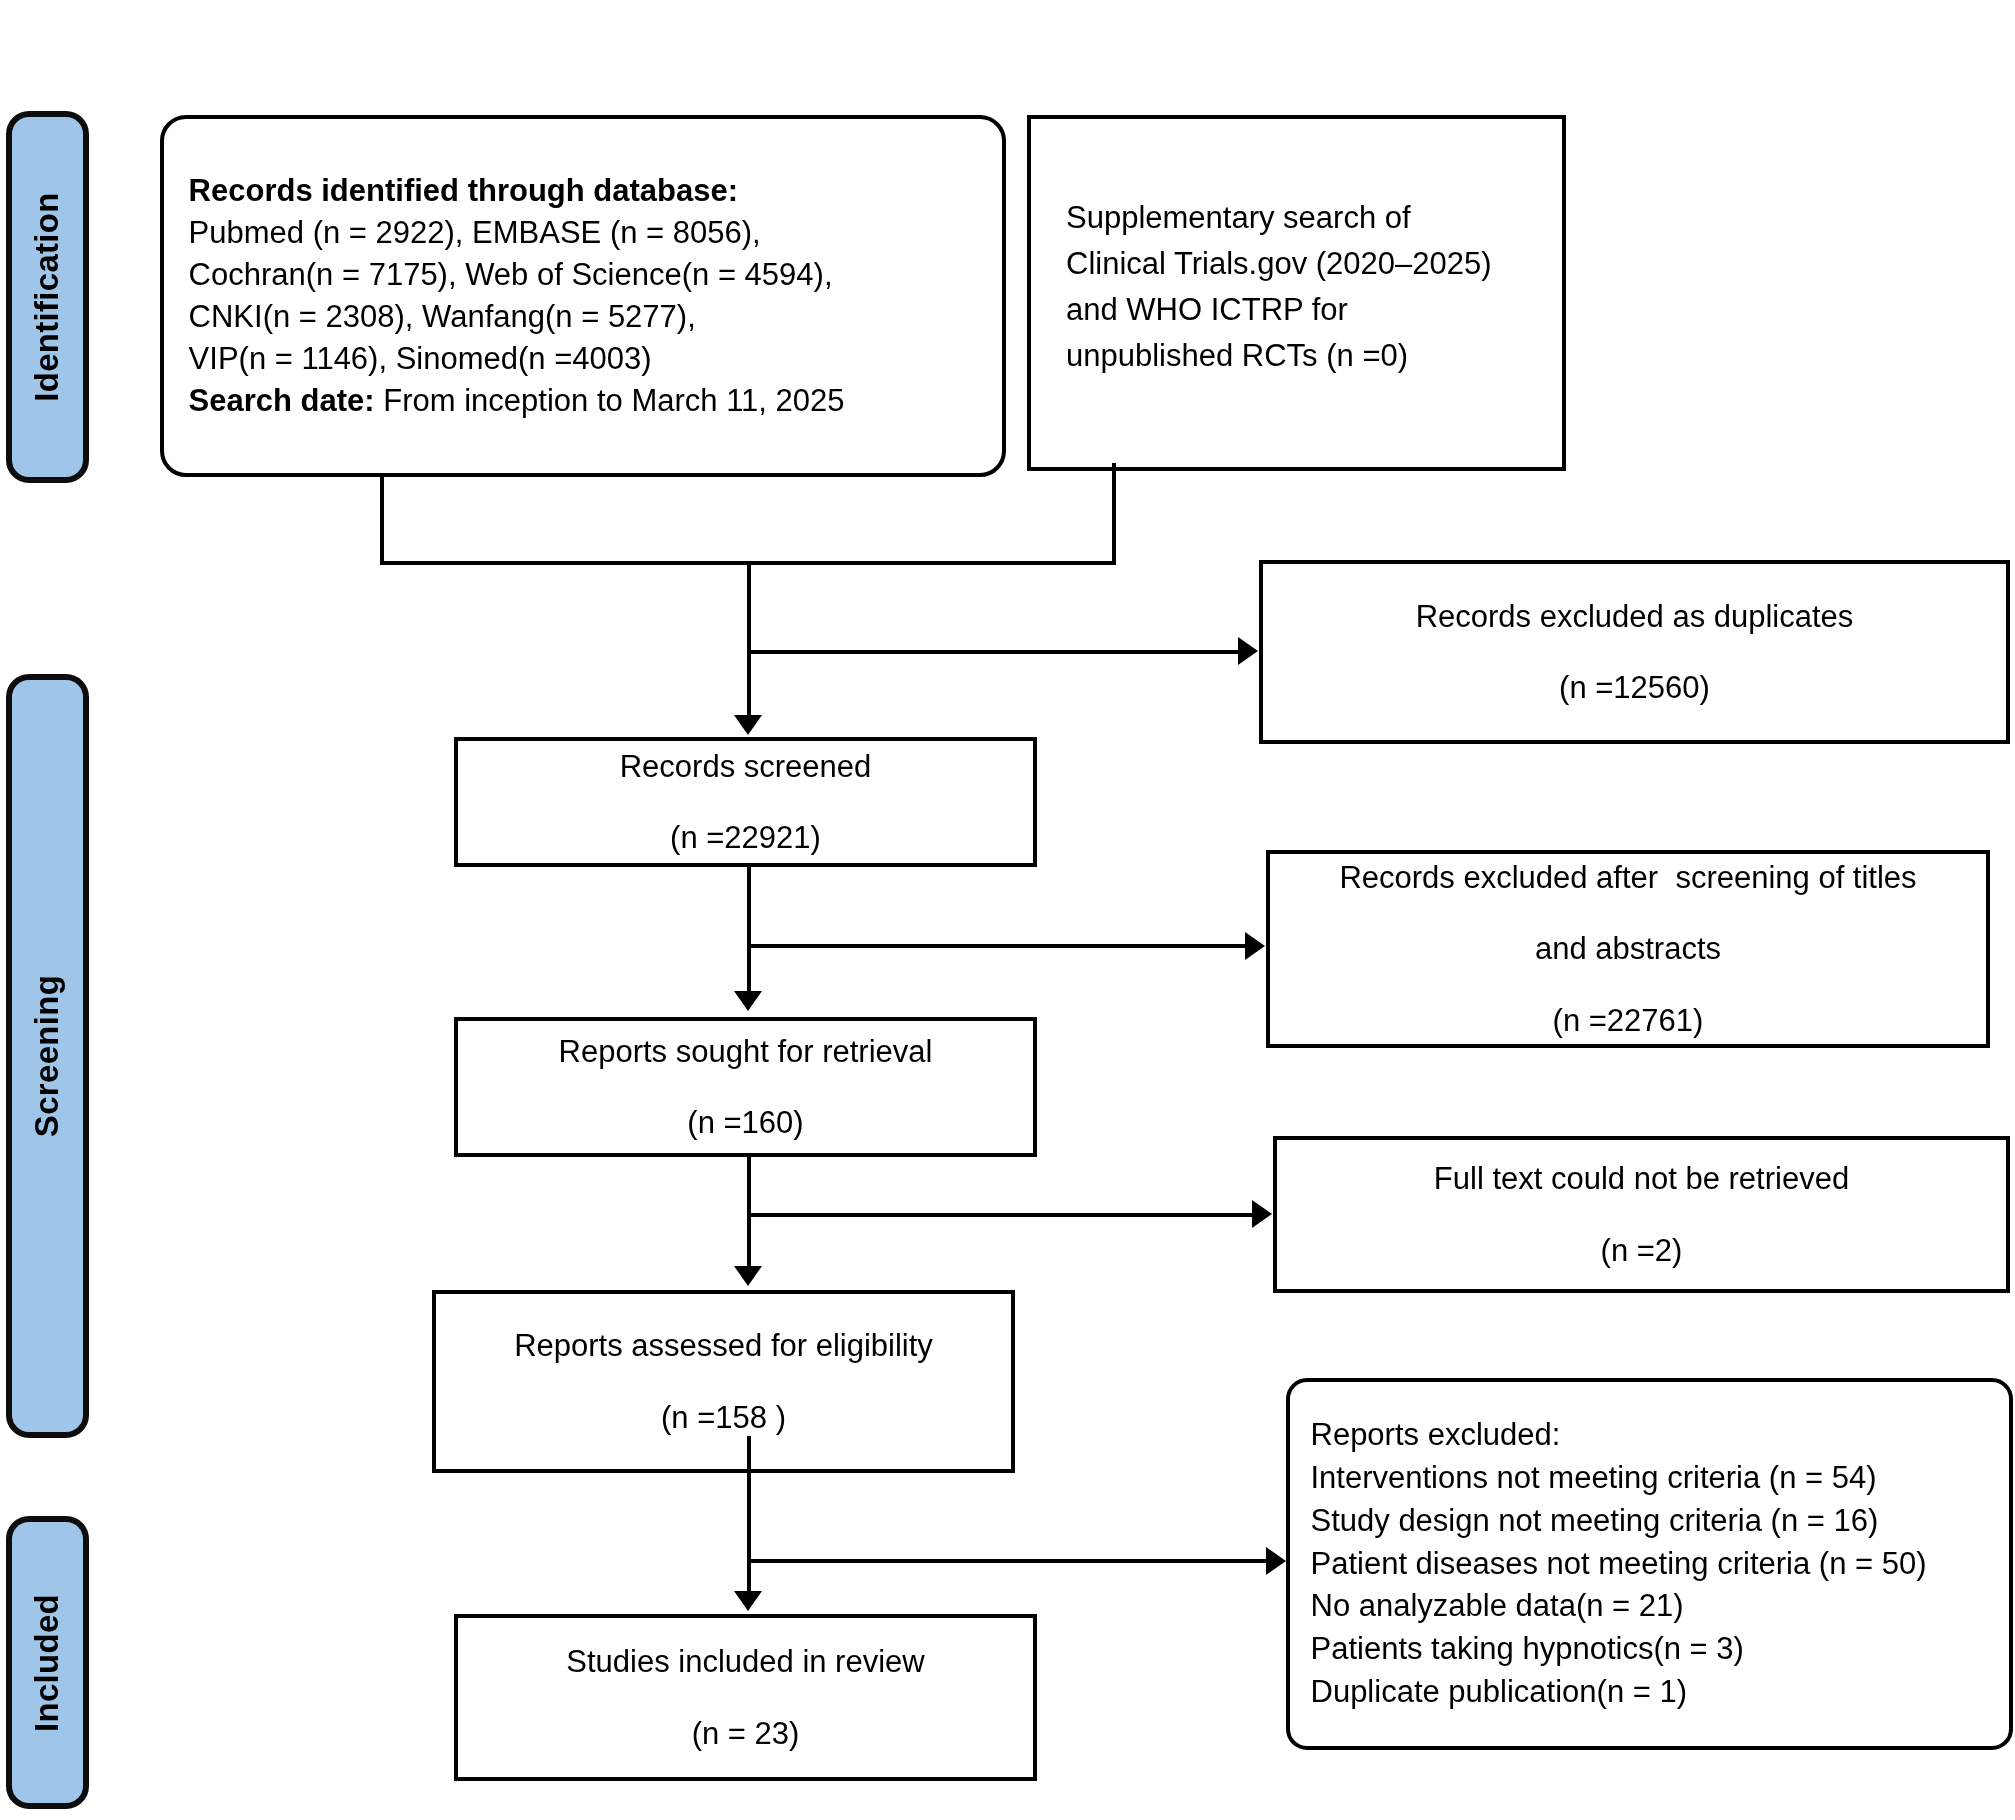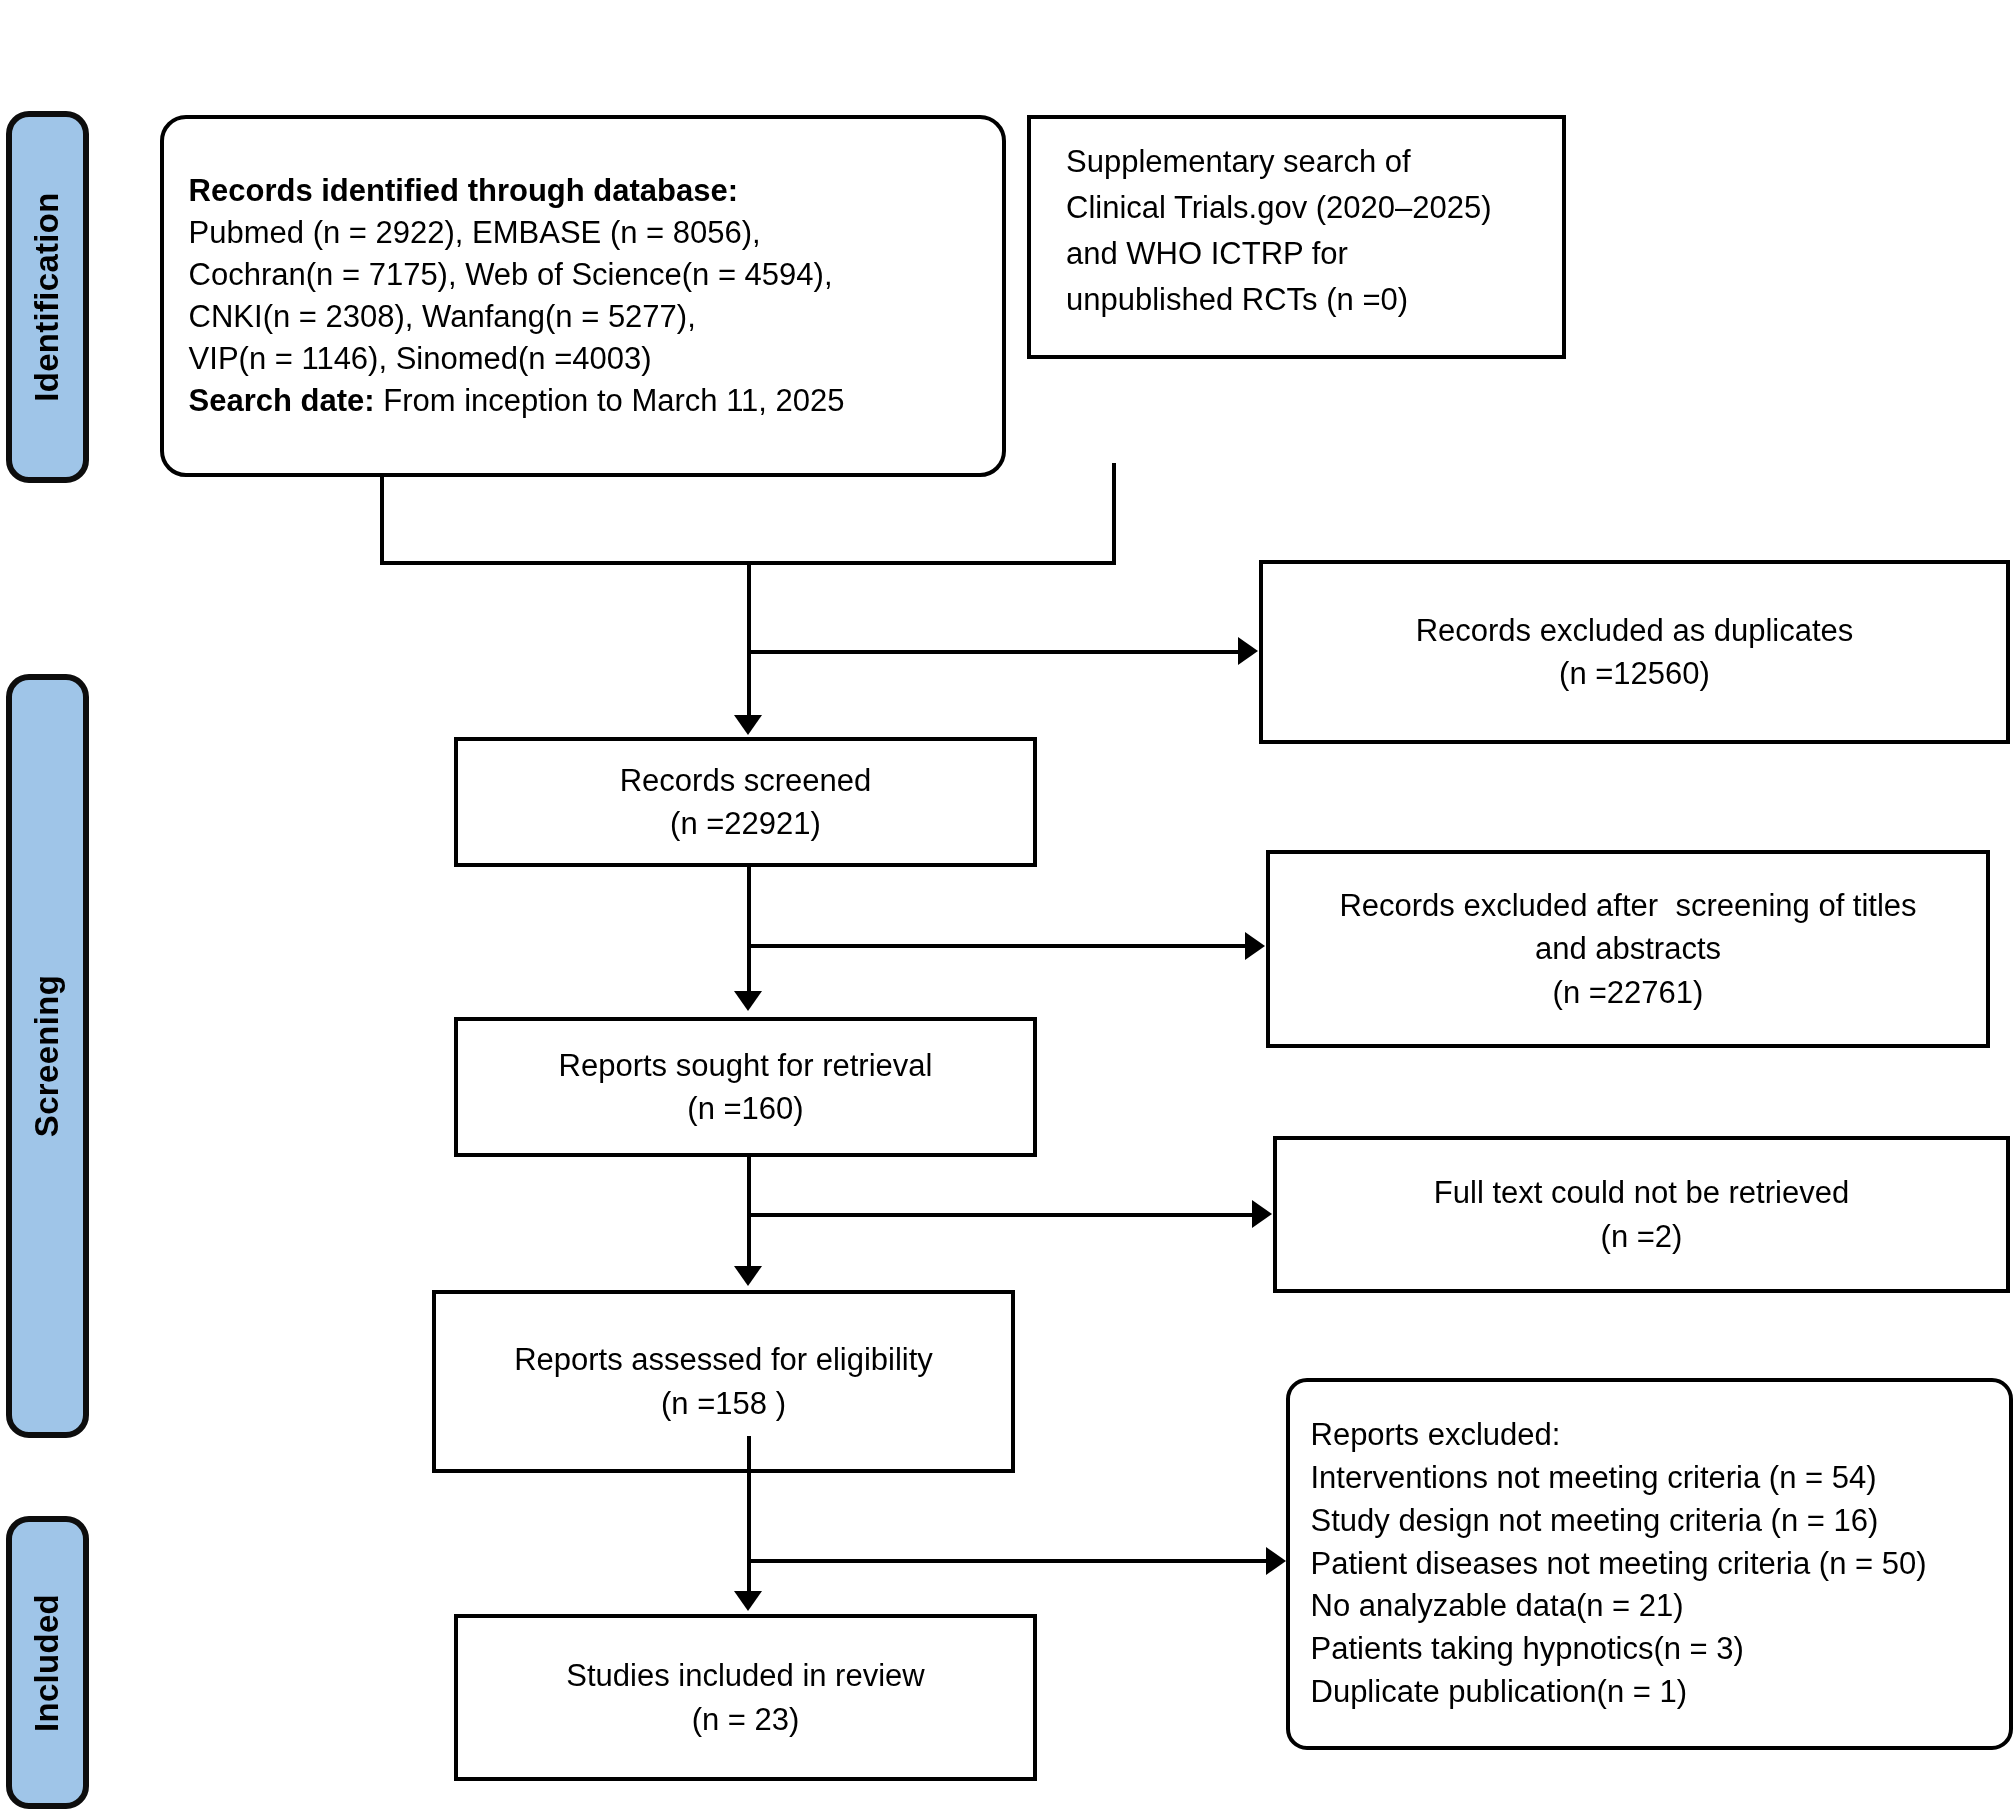--- a/index.html
+++ b/index.html
@@ -78,42 +78,42 @@
     box-sizing: border-box;
   }
   .box .inner {
     width: 100%;
     height: 100%;
     display: flex;
     flex-direction: column;
     justify-content: center;
     box-sizing: border-box;
   }
-  .box.center .inner { align-items: center; text-align: right; }
+  .box.center .inner { align-items: center; text-align: right; gap: 28px; }
   .box.left   .inner { align-items: flex-start; text-align: left; }
 
   .line {
     font-size: 31px;
     line-height: 1.40;
     white-space: pre;
     color: #000;
   }
   .line.b { font-weight: bold; }
   .line .b { font-weight: bold; }
 
   
   #box-identified {
     left: 160px; top: 115px; width: 846px; height: 362px;
     padding: 0 0 0 24.6px;
     border-radius: 26px;
   }
   #box-identified .line { font-size: 31px; line-height: 1.36; }
 
   #box-supplementary {
-    left: 1027px; top: 115px; width: 539px; height: 244px;
+    left: 1027px; top: 115px; width: 539px; height: 356px;
     padding: 0 0 12px 35px;
   }
   #box-supplementary .line { font-size: 31px; line-height: 1.48; }
 
   #box-duplicates {
     left: 1259px; top: 560px; width: 751px; height: 184px;
   }
   #box-screened {
     left: 454px; top: 737px; width: 583px; height: 130px;
   }

